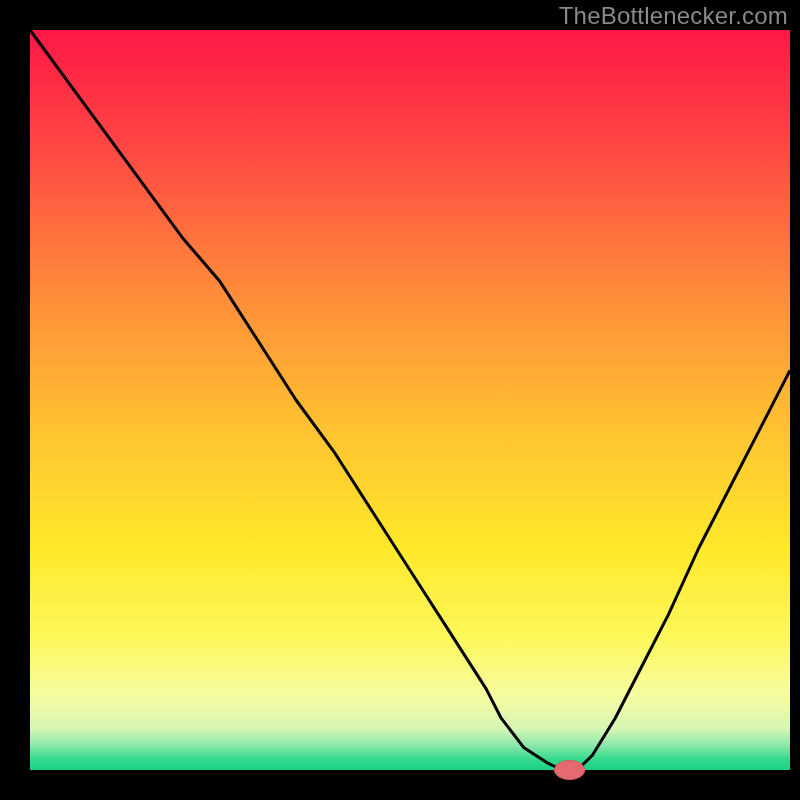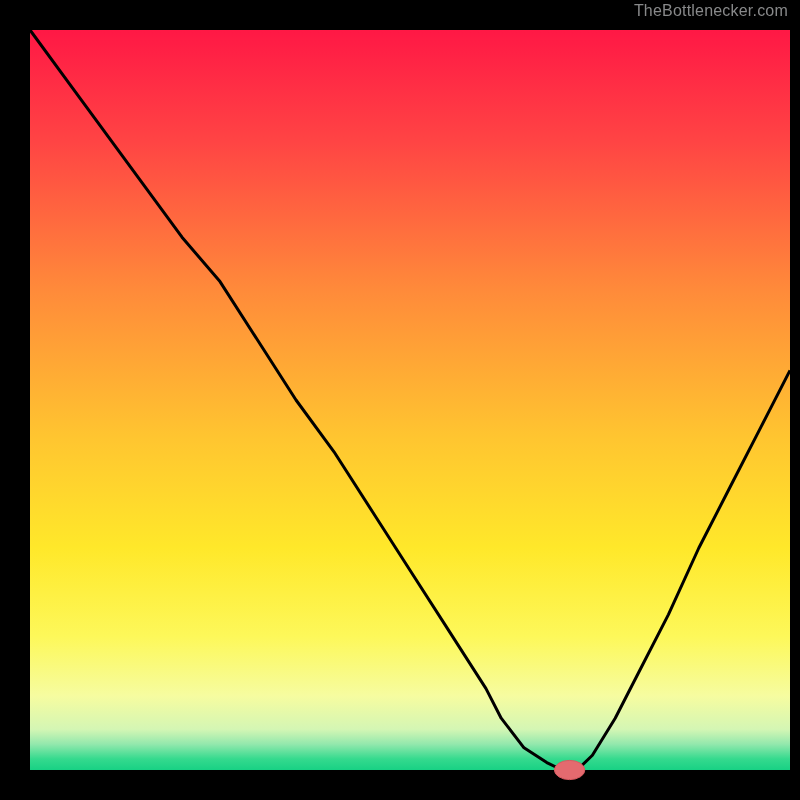--- a/index.html
+++ b/index.html
@@ -13,21 +13,21 @@
   .wrap {
     position: relative;
     width: 800px;
     height: 800px;
   }
   .attrib {
     position: absolute;
     top: 2px;
     right: 12px;
     font-family: Arial, Helvetica, sans-serif;
-    font-size: 16px;
+    font-size: 24px;
     font-weight: 500;
     color: #88898a;
     letter-spacing: 0.2px;
   }
   svg.chart {
     position: absolute;
     left: 0;
     top: 0;
   }
 </style>

